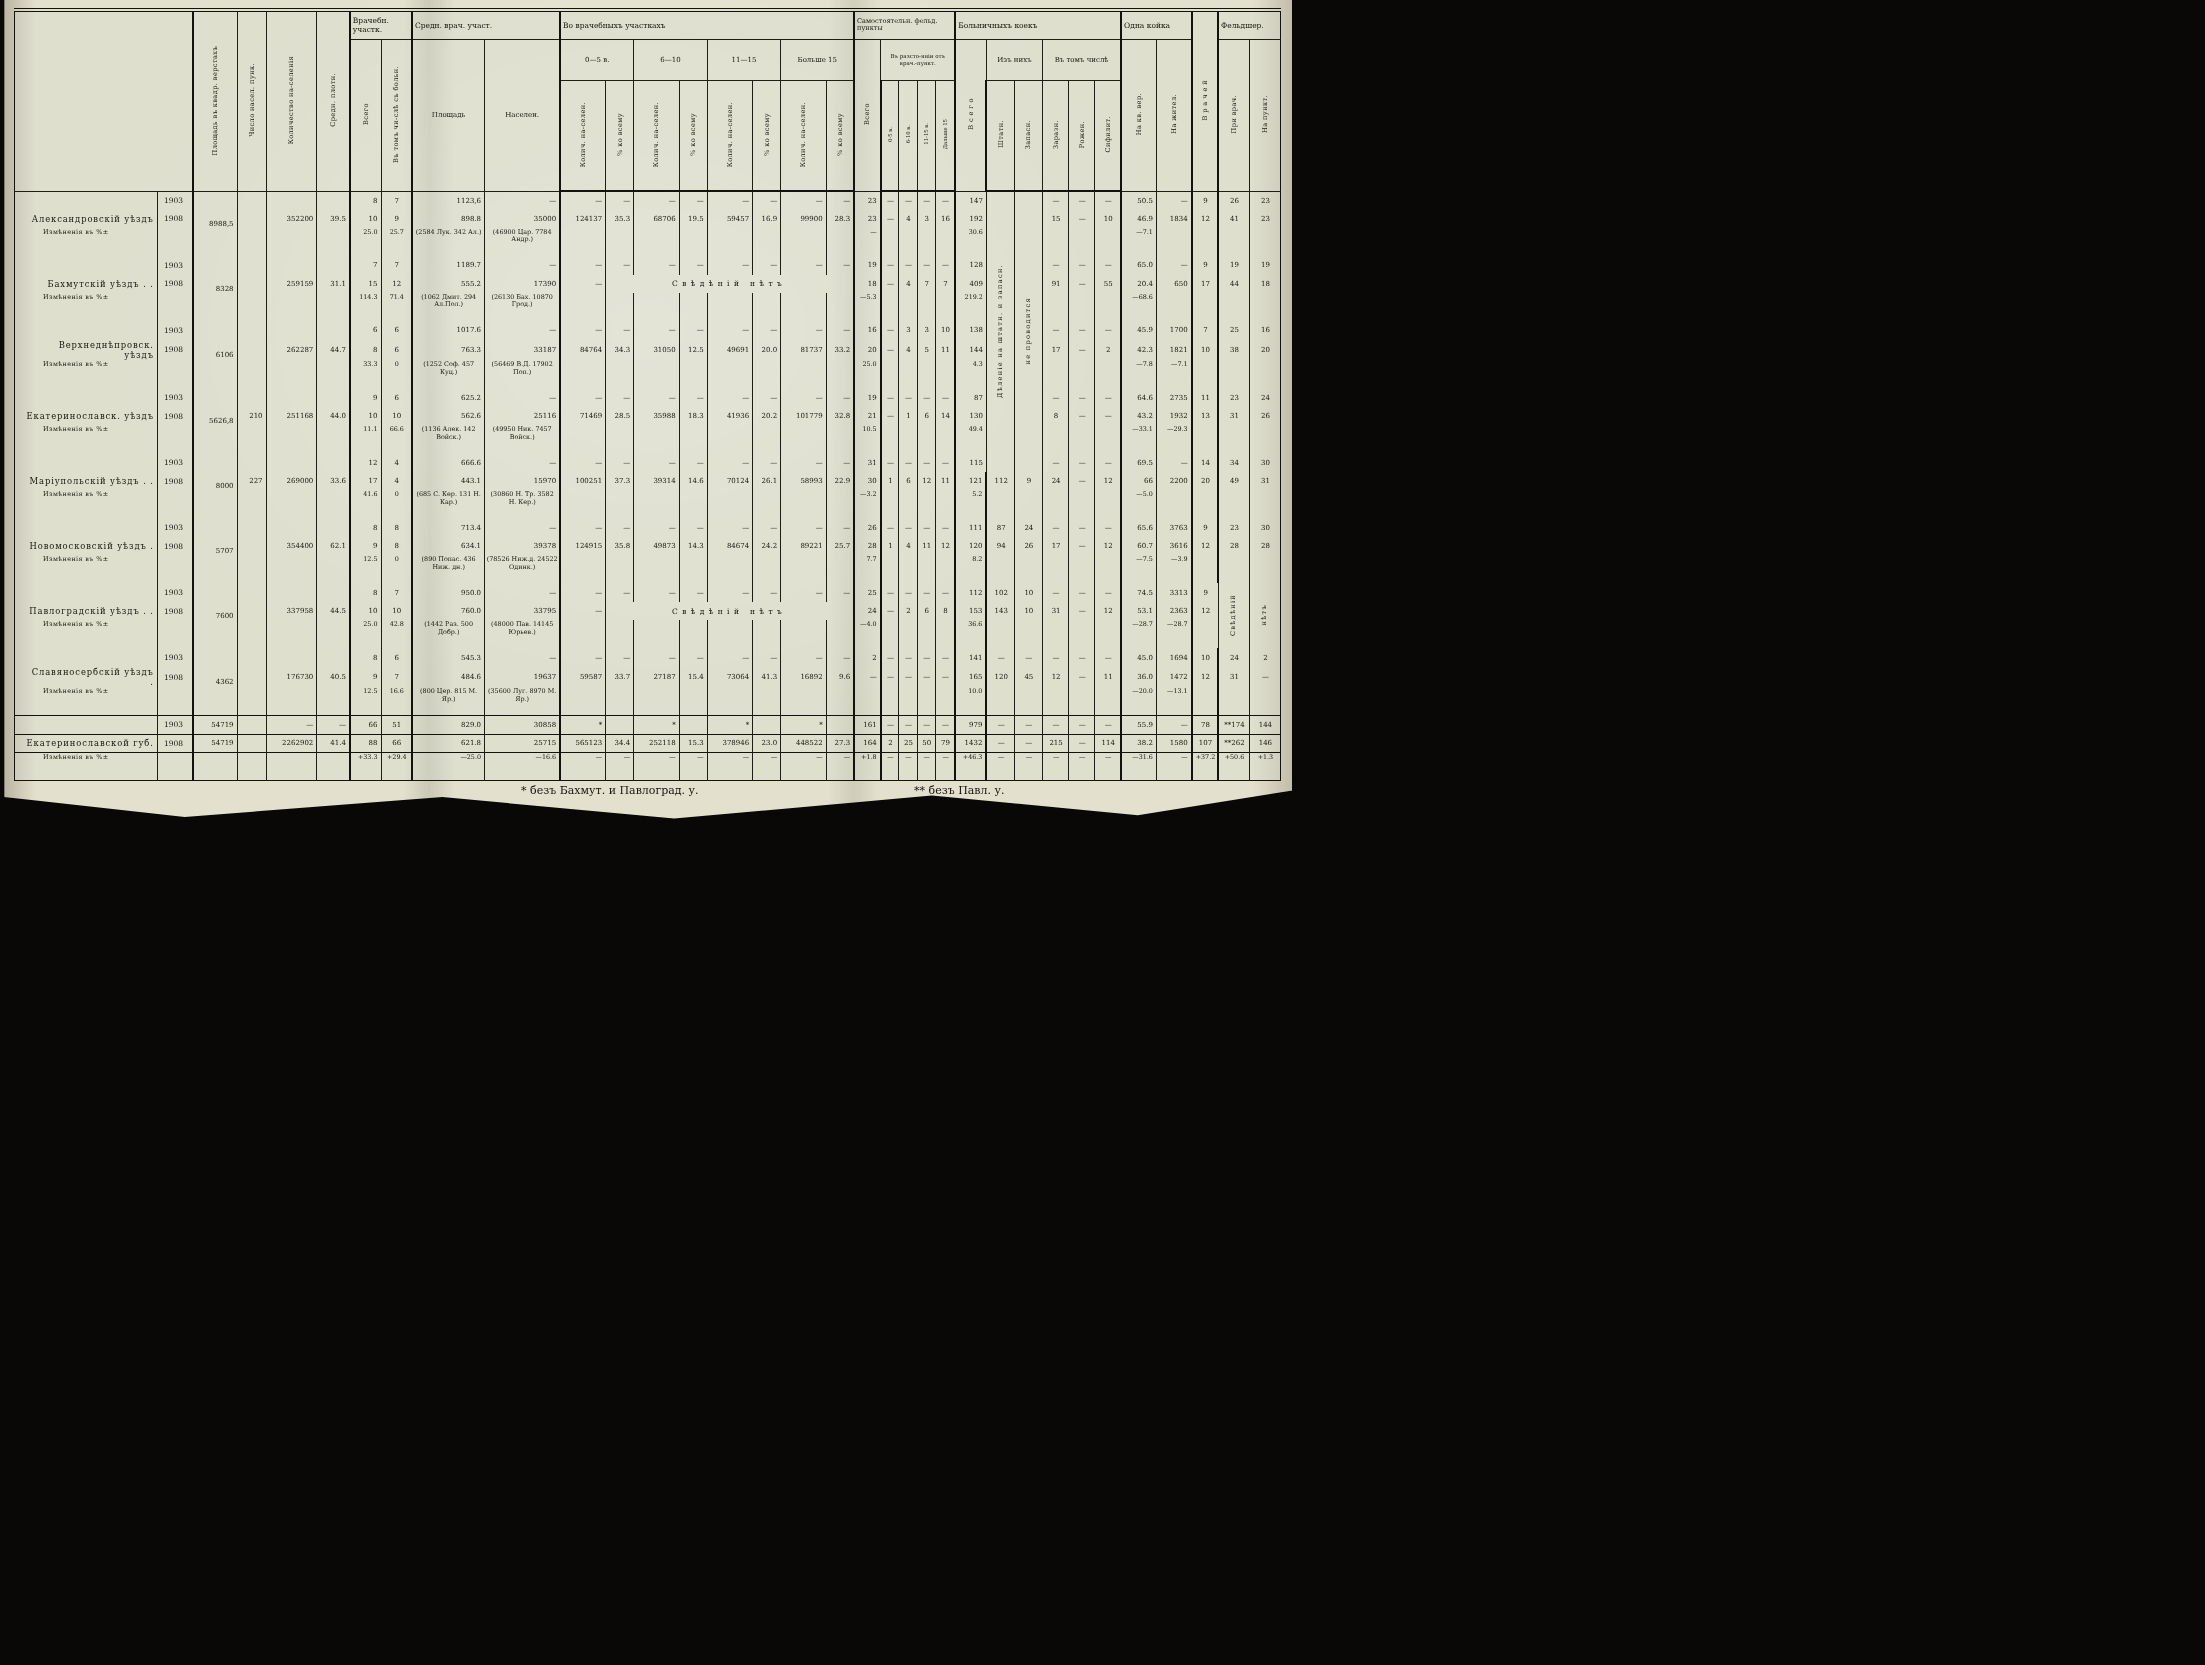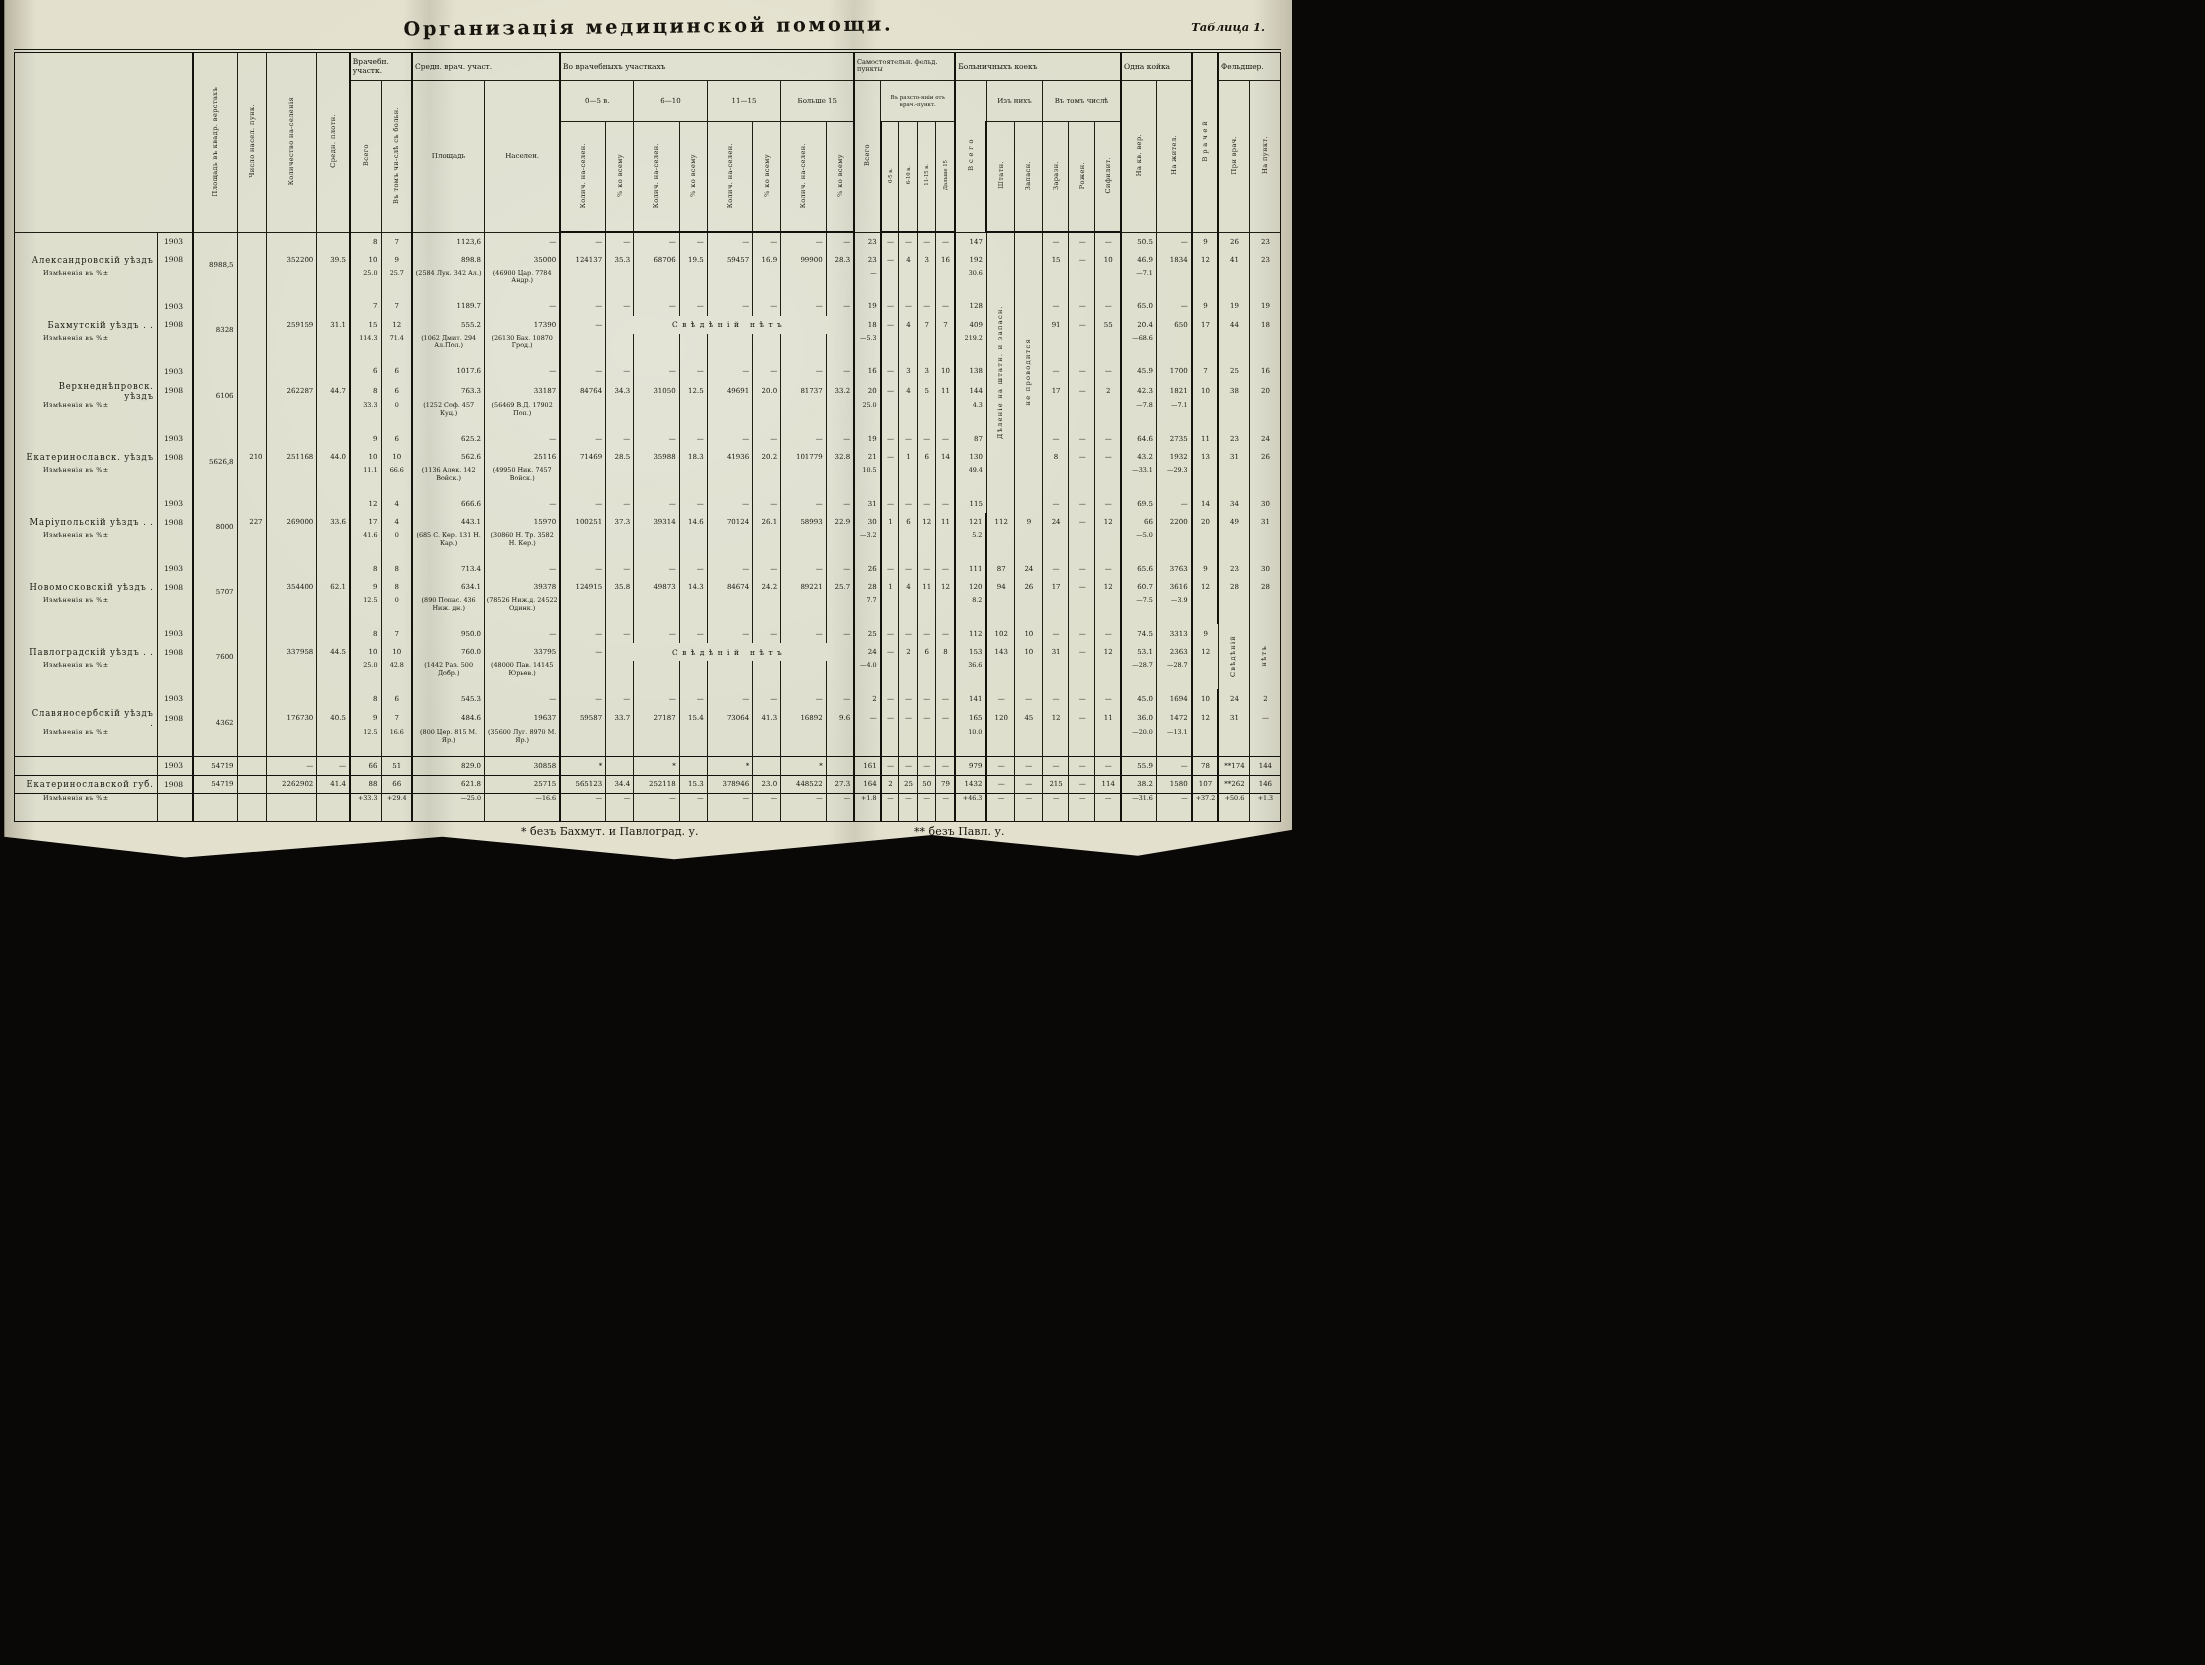--- a/index.html
+++ b/index.html
@@ -50,24 +50,20 @@
   tr.gub td{border-top:1.8px solid #14120c;}
   .footnote-row{position:relative;width:1267px;height:17.6px;font-size:11px;}
   .fn1{position:absolute;left:507px;top:2.6px;}
   .fn2{position:absolute;left:900px;top:2.6px;}
 </style>
 </head>
 <body>
 
 <div class="page">
   <div class="paper">
-    <div class="title-row">
-      <h1>Организація медицинской помощи.</h1>
-      <div class="table-label">Таблица 1.</div>
-    </div>
 
     <table>
       <colgroup>
         <col style="width:138px">
           <col style="width:34px">
         <col style="width:43px">
           <col style="width:28px">
           <col style="width:49px">
           <col style="width:32px">
         <col style="width:30px">

